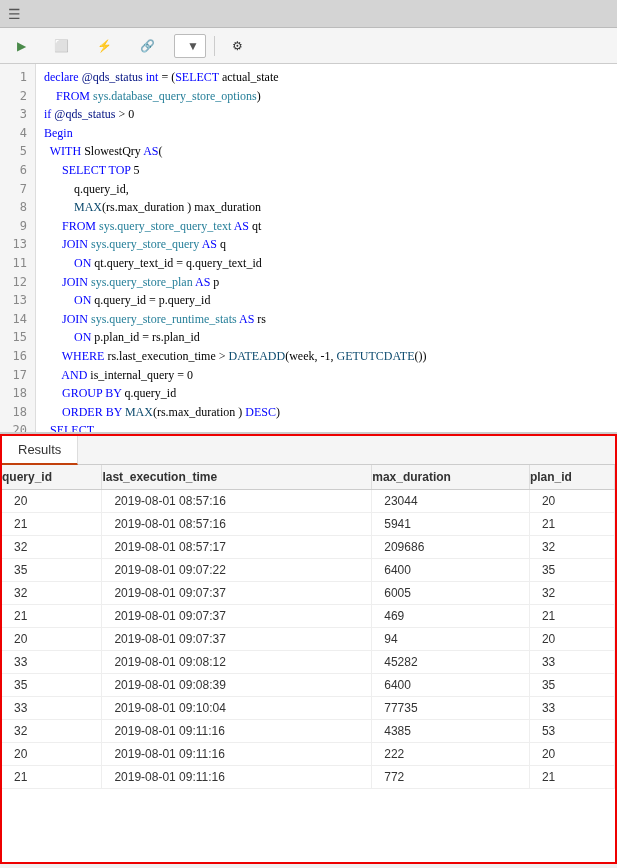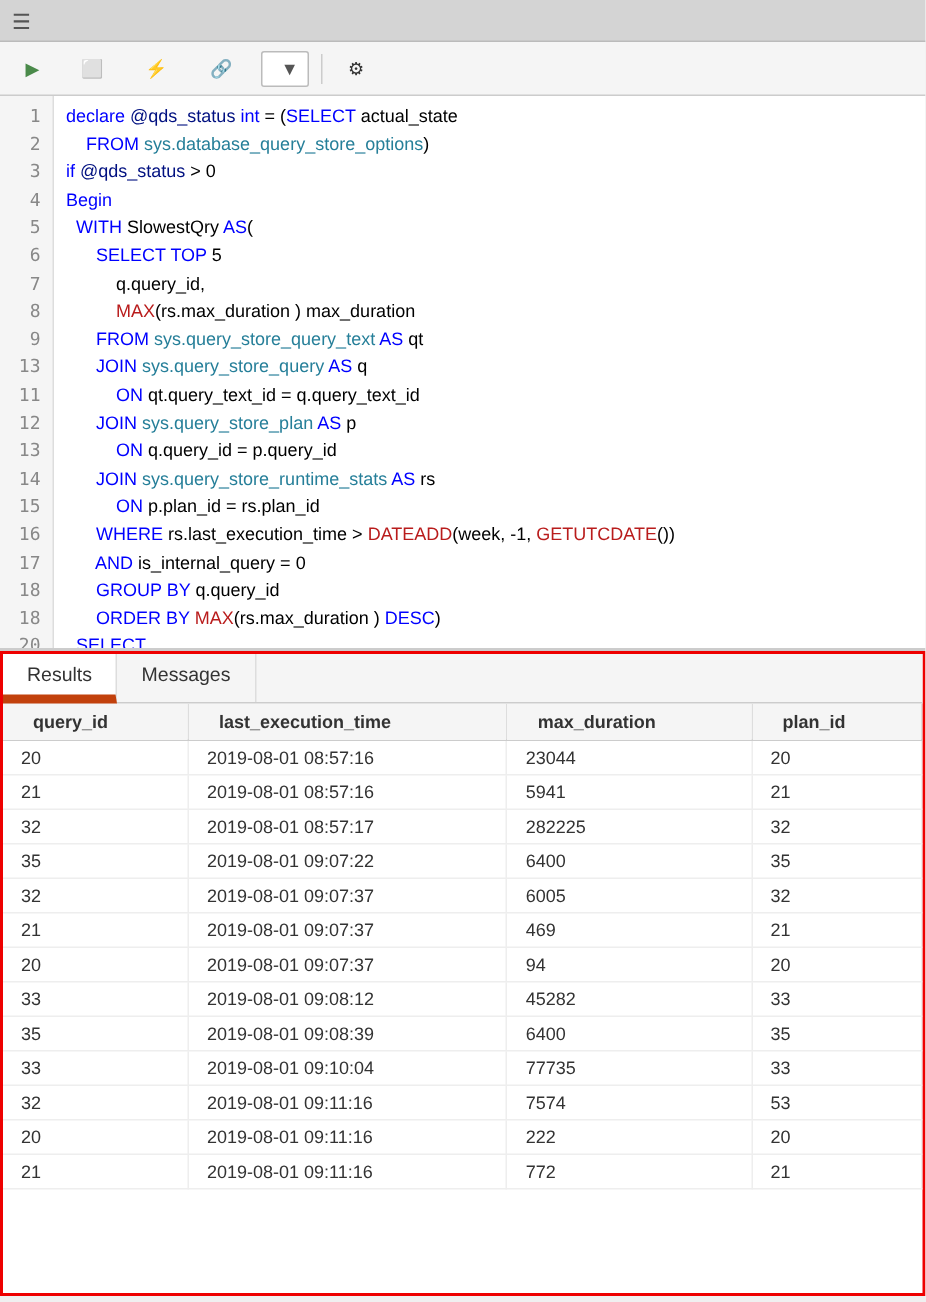--- a/index.html
+++ b/index.html
@@ -113,30 +113,30 @@
       border-right: 1px solid #ddd;
       user-select: none;
       line-height: 1.55;
     }
     .line-numbers div {
       padding-right: 8px;
     }
     .code-content {
       flex: 1;
       padding: 4px 8px;
-      font-family: Liberation Sans, sans-serif;
+      font-family: Liberation Serif, serif;
       font-size: 12px;
       line-height: 1.55;
       overflow: auto;
       white-space: pre;
     }
 
     
     .kw { color: #0000ff; } 
-    .fn { color: #b91c1c; } 
+    .fn { color: #0c4a6e; } 
     .var { color: #001080; } 
     .sys { color: #267f99; } 
 
     
     .results-panel {
       border: 2px solid #e00;
       background: white;
       flex: 1;
       display: flex;
       flex-direction: column;
@@ -150,41 +150,41 @@
     }
     .results-tab {
       padding: 6px 16px;
       font-size: 13px;
       cursor: pointer;
       border-right: 1px solid #ddd;
       color: #333;
     }
     .results-tab.active {
       background: white;
-      border-bottom: 6px solid #c2410c;
+      border-bottom: 2px solid #c2410c;
       margin-bottom: -1px;
       font-weight: 500;
     }
 
     .results-table-container {
       flex: 1;
       overflow: auto;
     }
 
     table {
       width: 100%;
       border-collapse: collapse;
       font-size: 12px;
       font-family: 'Segoe UI', Arial, sans-serif;
     }
     thead th {
       background: #f5f5f5;
       border-bottom: 1px solid #ccc;
       border-right: 1px solid #ddd;
-      padding: 5px 20px;
+      padding: 5px 0;
       text-align: left;
       font-weight: 600;
       color: #333;
       position: sticky;
       top: 0;
     }
     tbody td {
       border-bottom: 1px solid #eee;
       border-right: 1px solid #eee;
       padding: 4px 12px;
@@ -267,21 +267,20 @@
       <div>18</div>
       <div>20</div>
     </div>
   <div class="code-content" id="code-content"><div><span class="kw">declare</span> <span class="var">@qds_status</span> <span class="kw">int</span> = (<span class="kw">SELECT</span> actual_state</div><div>    <span class="kw">FROM</span> <span class="sys">sys.database_query_store_options</span>)</div><div><span class="kw">if</span> <span class="var">@qds_status</span> &gt; 0</div><div><span class="kw">Begin</span></div><div>  <span class="kw">WITH</span> SlowestQry <span class="kw">AS</span>(</div><div>      <span class="kw">SELECT</span> <span class="kw">TOP</span> 5</div><div>          q.query_id,</div><div>          <span class="fn">MAX</span>(rs.max_duration ) max_duration</div><div>      <span class="kw">FROM</span> <span class="sys">sys.query_store_query_text</span> <span class="kw">AS</span> qt</div><div>      <span class="kw">JOIN</span> <span class="sys">sys.query_store_query</span> <span class="kw">AS</span> q</div><div>          <span class="kw">ON</span> qt.query_text_id = q.query_text_id</div><div>      <span class="kw">JOIN</span> <span class="sys">sys.query_store_plan</span> <span class="kw">AS</span> p</div><div>          <span class="kw">ON</span> q.query_id = p.query_id</div><div>      <span class="kw">JOIN</span> <span class="sys">sys.query_store_runtime_stats</span> <span class="kw">AS</span> rs</div><div>          <span class="kw">ON</span> p.plan_id = rs.plan_id</div><div>      <span class="kw">WHERE</span> rs.last_execution_time &gt; <span class="fn">DATEADD</span>(week, -1, <span class="fn">GETUTCDATE</span>())</div><div>      <span class="kw">AND</span> is_internal_query = 0</div><div>      <span class="kw"><span class="kw">GROUP</span> <span class="kw">BY</span></span> q.query_id</div><div>      <span class="kw"><span class="kw">ORDER</span> <span class="kw">BY</span></span> <span class="fn">MAX</span>(rs.max_duration ) <span class="kw">DESC</span>)</div><div>  <span class="kw">SELECT</span></div></div>
 </div>
 
 <div class="bottom-container">
   <div class="results-panel">
     <div class="results-tabs" id="results-tabs">
         <div class="results-tab active">Results</div>
-        <div class="results-tab">Messages</div>
       </div>
     <div class="results-table-container">
       <table>
         <thead id="results-thead">
             <tr>
               <th>query_id</th>
               <th>last_execution_time</th>
               <th>max_duration</th>
               <th>plan_id</th>
             </tr>
@@ -295,21 +294,21 @@
             </tr>
             <tr>
               <td>21</td>
               <td>2019-08-01 08:57:16</td>
               <td>5941</td>
               <td>21</td>
             </tr>
             <tr>
               <td>32</td>
               <td>2019-08-01 08:57:17</td>
-              <td>282225</td>
+              <td>209686</td>
               <td>32</td>
             </tr>
             <tr>
               <td>35</td>
               <td>2019-08-01 09:07:22</td>
               <td>6400</td>
               <td>35</td>
             </tr>
             <tr>
               <td>32</td>
@@ -343,21 +342,21 @@
             </tr>
             <tr>
               <td>33</td>
               <td>2019-08-01 09:10:04</td>
               <td>77735</td>
               <td>33</td>
             </tr>
             <tr>
               <td>32</td>
               <td>2019-08-01 09:11:16</td>
-              <td>7574</td>
+              <td>4385</td>
               <td>53</td>
             </tr>
             <tr>
               <td>20</td>
               <td>2019-08-01 09:11:16</td>
               <td>222</td>
               <td>20</td>
             </tr>
             <tr>
               <td>21</td>

